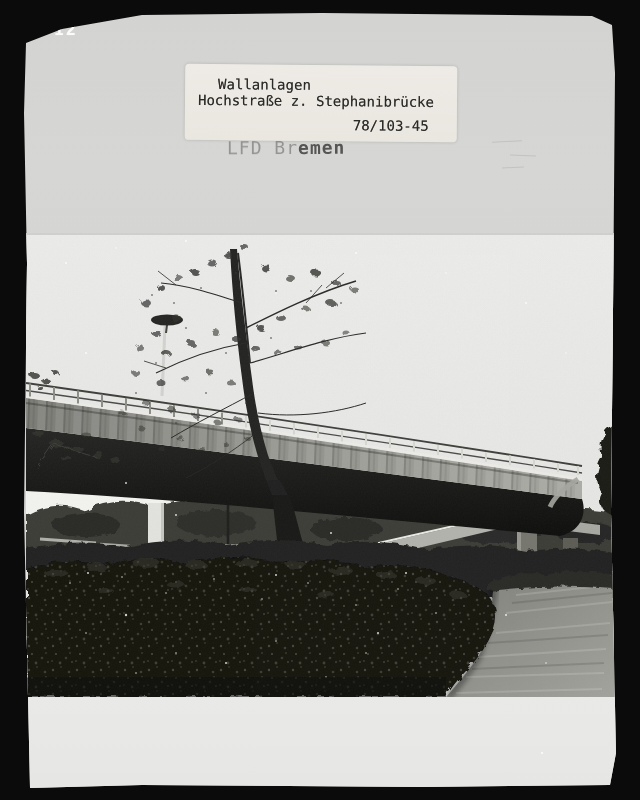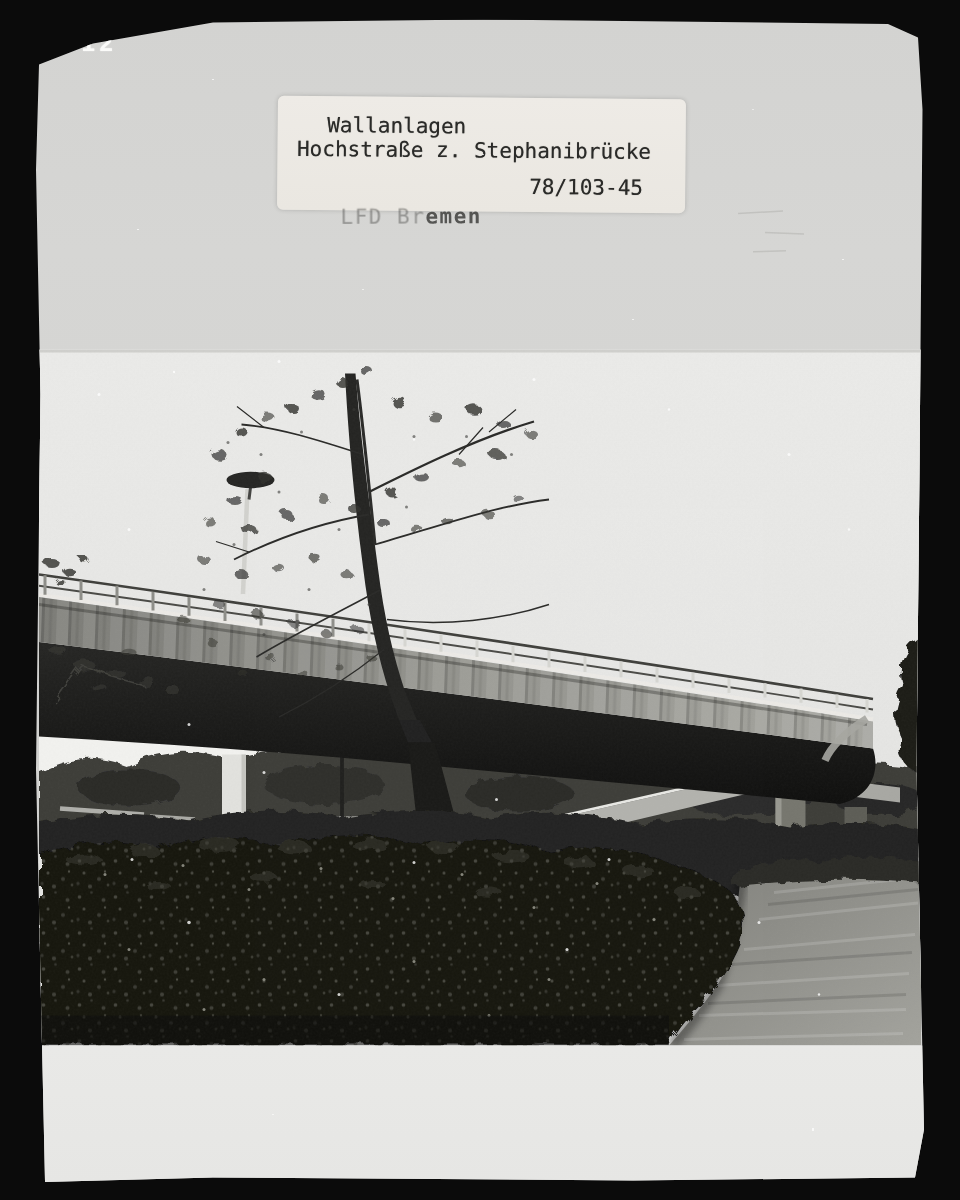--- a/index.html
+++ b/index.html
@@ -40,21 +40,21 @@
     font-family:"DejaVu Sans Mono","Liberation Mono",monospace;
     font-size:14px;color:#2a2a28;
   }
   .lbl-line{position:absolute;white-space:nowrap;text-shadow:0 0 .5px rgba(40,40,35,.6);}
   #lbl1{left:13px;top:12px;margin-left:20px;}
   #lbl2{left:13px;top:28px;}
   #lbl3{left:168px;top:52px;}
   #stamp{
     position:absolute;left:205px;top:124px;
     font-family:"DejaVu Sans Mono","Liberation Mono",monospace;
-    font-size:14px;letter-spacing:1px;color:#3a3a38;transform:rotate(-.3deg);
+    font-size:18px;letter-spacing:1px;color:#3a3a38;transform:rotate(-.3deg);
     white-space:nowrap;
   }
   #stamp .faded{opacity:.42;filter:blur(.3px);}
   #stamp .dark{opacity:.82;font-weight:bold;}
   #pencil-marks{position:absolute;left:470px;top:120px;width:70px;height:50px;opacity:.25;}
   #pencil-marks i{position:absolute;display:block;height:1px;background:#8a8a85;}
   #photo-wrap{position:absolute;left:4px;top:220px;width:588px;height:464px;background:#e8e8e6;}
   #bottom-strip{
     position:absolute;left:0;right:0;top:684px;height:92px;
     background:linear-gradient(180deg,#e9e9e7 0%,#e6e6e4 100%);

